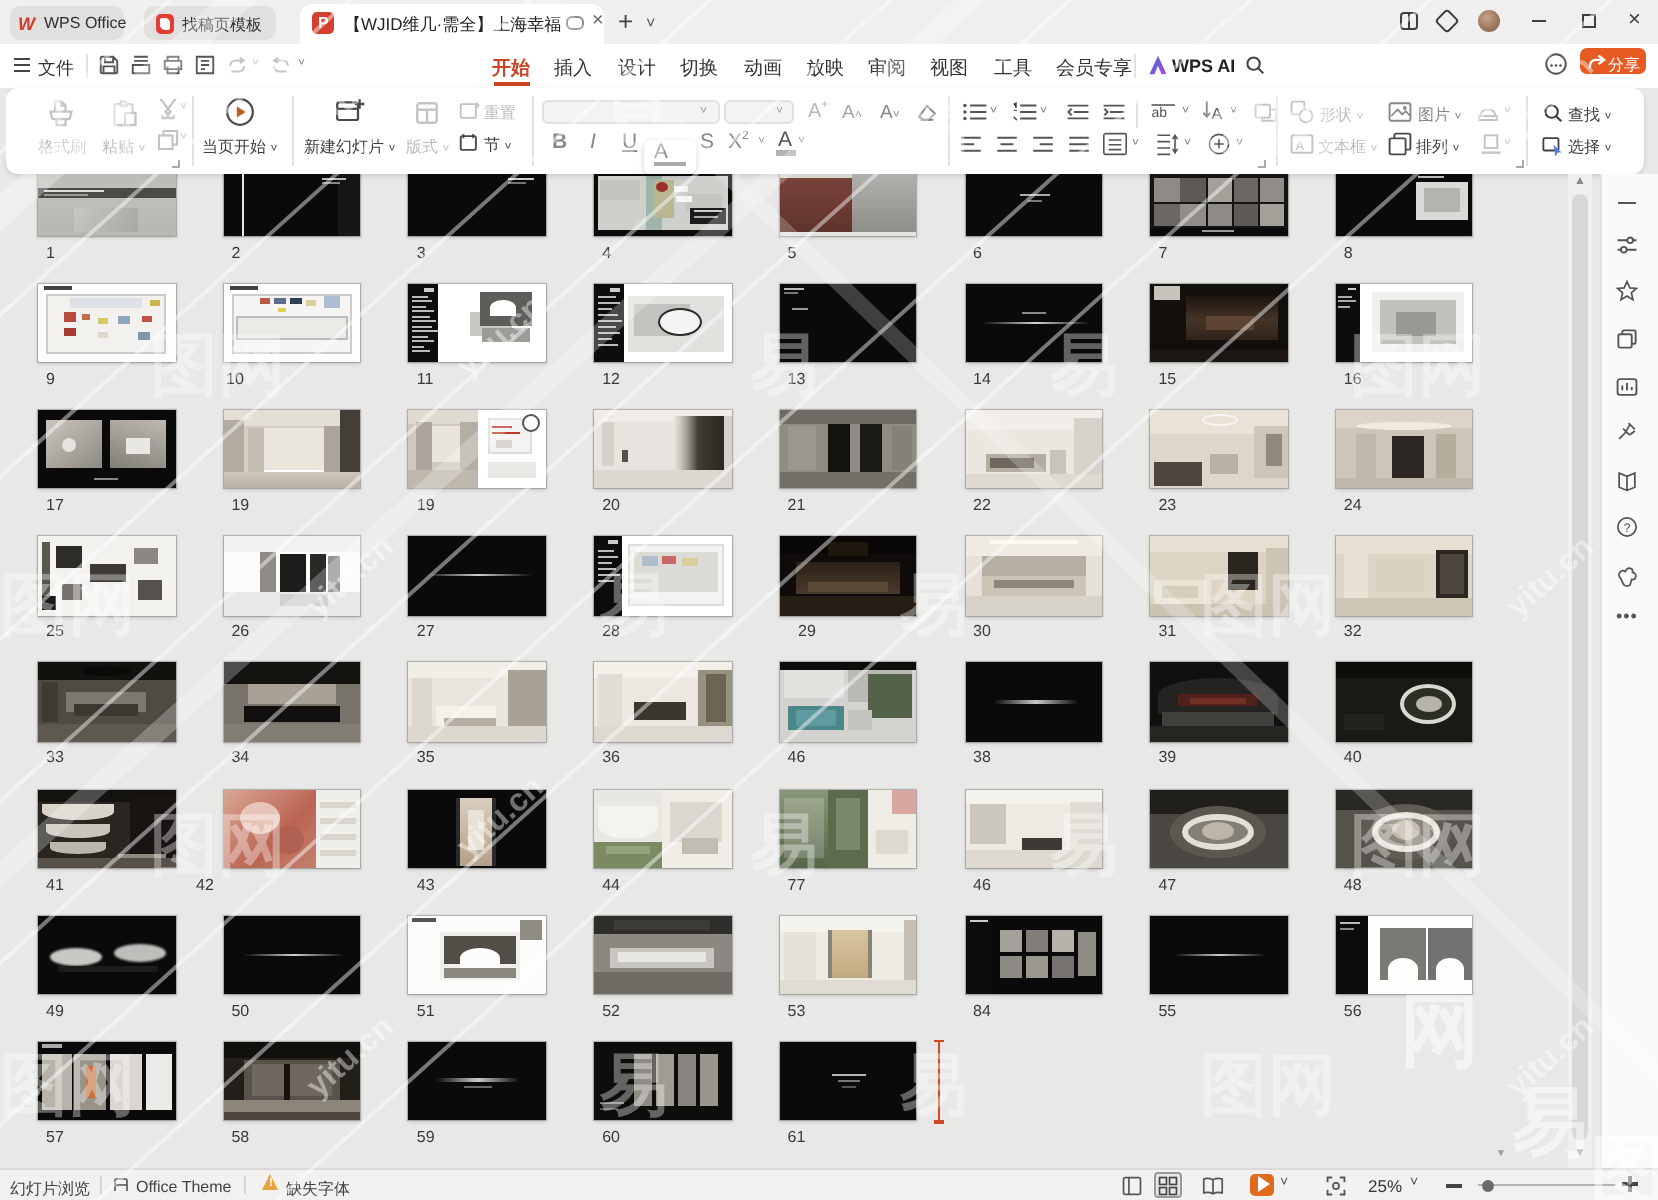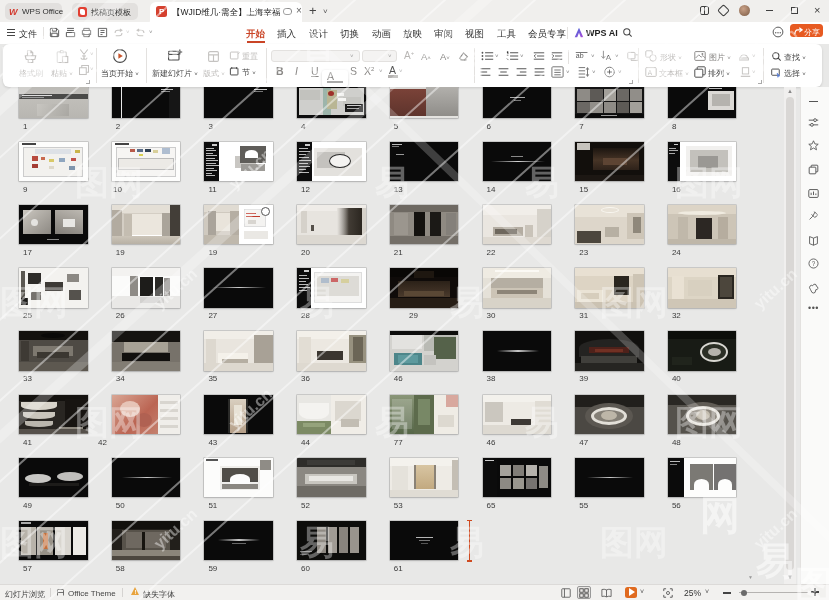--- a/index.html
+++ b/index.html
@@ -577,21 +577,21 @@
           <i style="left:44px;top:11px;width:8px;height:4px;background:#d6cf9e"></i>
         </div>
 <div class="num" style="left:301.1px;top:311.1px">28</div>
 <div class="th" style="left:389.8px;top:268.1px;background:#0f0b09">
           <i style="left:0px;top:0px;width:68.5px;height:9px;background:#090705"></i>
           <i style="left:24px;top:3px;width:20px;height:7px;background:#1e1710"></i>
           <i style="left:8px;top:13px;width:52px;height:16px;background:linear-gradient(180deg,#2b2118,#4a3a2c)"></i>
           <i style="left:14px;top:23px;width:40px;height:5px;background:#5a4835"></i>
           <i style="left:0px;top:30px;width:68.5px;height:9.5px;background:#261d15"></i>
         </div>
-<div class="num" style="left:409px;top:311.1px">29</div>
+<div class="num" style="left:399px;top:311.1px">29</div>
 <div class="th" style="left:482.5px;top:268.1px;background:#e5e1d8">
           <i style="left:0px;top:0px;width:68.5px;height:10px;background:#efebe2"></i>
           <i style="left:12px;top:2px;width:44px;height:2px;background:#fbf9f4"></i>
           <i style="left:8px;top:10px;width:52px;height:10px;background:#b5aea2"></i>
           <i style="left:8px;top:20px;width:52px;height:10px;background:#ccc4b6"></i>
           <i style="left:14px;top:22px;width:40px;height:4px;background:#8d8578"></i>
           <i style="left:0px;top:30px;width:68.5px;height:9.5px;background:#d8d3c8"></i>
         </div>
 <div class="num" style="left:486.5px;top:311.1px">30</div>
 <div class="th" style="left:575.2px;top:268.1px;background:#ddd4c4">
@@ -786,21 +786,21 @@
           <i style="left:0px;top:0px;width:14px;height:39.5px;background:#0c0c0c"></i>
           <i style="left:2px;top:2px;width:9px;height:1.2px;background:#ccc"></i>
           <i style="left:17px;top:7px;width:11.5px;height:11px;background:#a5a29c"></i>
           <i style="left:30px;top:7px;width:11.5px;height:11px;background:#807d77"></i>
           <i style="left:43px;top:7px;width:11.5px;height:11px;background:#b5b2ac"></i>
           <i style="left:17px;top:20px;width:11.5px;height:11px;background:#8d8a84"></i>
           <i style="left:30px;top:20px;width:11.5px;height:11px;background:#9a978f"></i>
           <i style="left:43px;top:20px;width:11.5px;height:11px;background:#767370"></i>
           <i style="left:56px;top:8px;width:9px;height:22px;background:#8e8b85"></i>
         </div>
-<div class="num" style="left:486.5px;top:500.7px">65</div>
+<div class="num" style="left:486.5px;top:500.7px">84</div>
 <div class="th" style="left:575.2px;top:457.7px;background:#0a0a0a">
           <i style="left:12px;top:19px;width:46px;height:1.4px;background:linear-gradient(90deg,rgba(220,220,220,0),#cccccc,rgba(220,220,220,0))"></i>
         </div>
 <div class="num" style="left:579.2px;top:500.7px">55</div>
 <div class="th" style="left:667.9px;top:457.7px;background:#fdfdfc">
           <i style="left:0px;top:0px;width:16px;height:39.5px;background:#0b0b0b"></i>
           <i style="left:2px;top:3px;width:10px;height:1.2px;background:#bbb"></i>
           <i style="left:2px;top:6px;width:7px;height:1px;background:#888"></i>
           <i style="left:22px;top:6px;width:23px;height:26px;background:#7b7974"></i>
           <i style="left:26px;top:21px;width:15px;height:11px;background:#fdfdfc;border-radius:50% 50% 0 0"></i>

